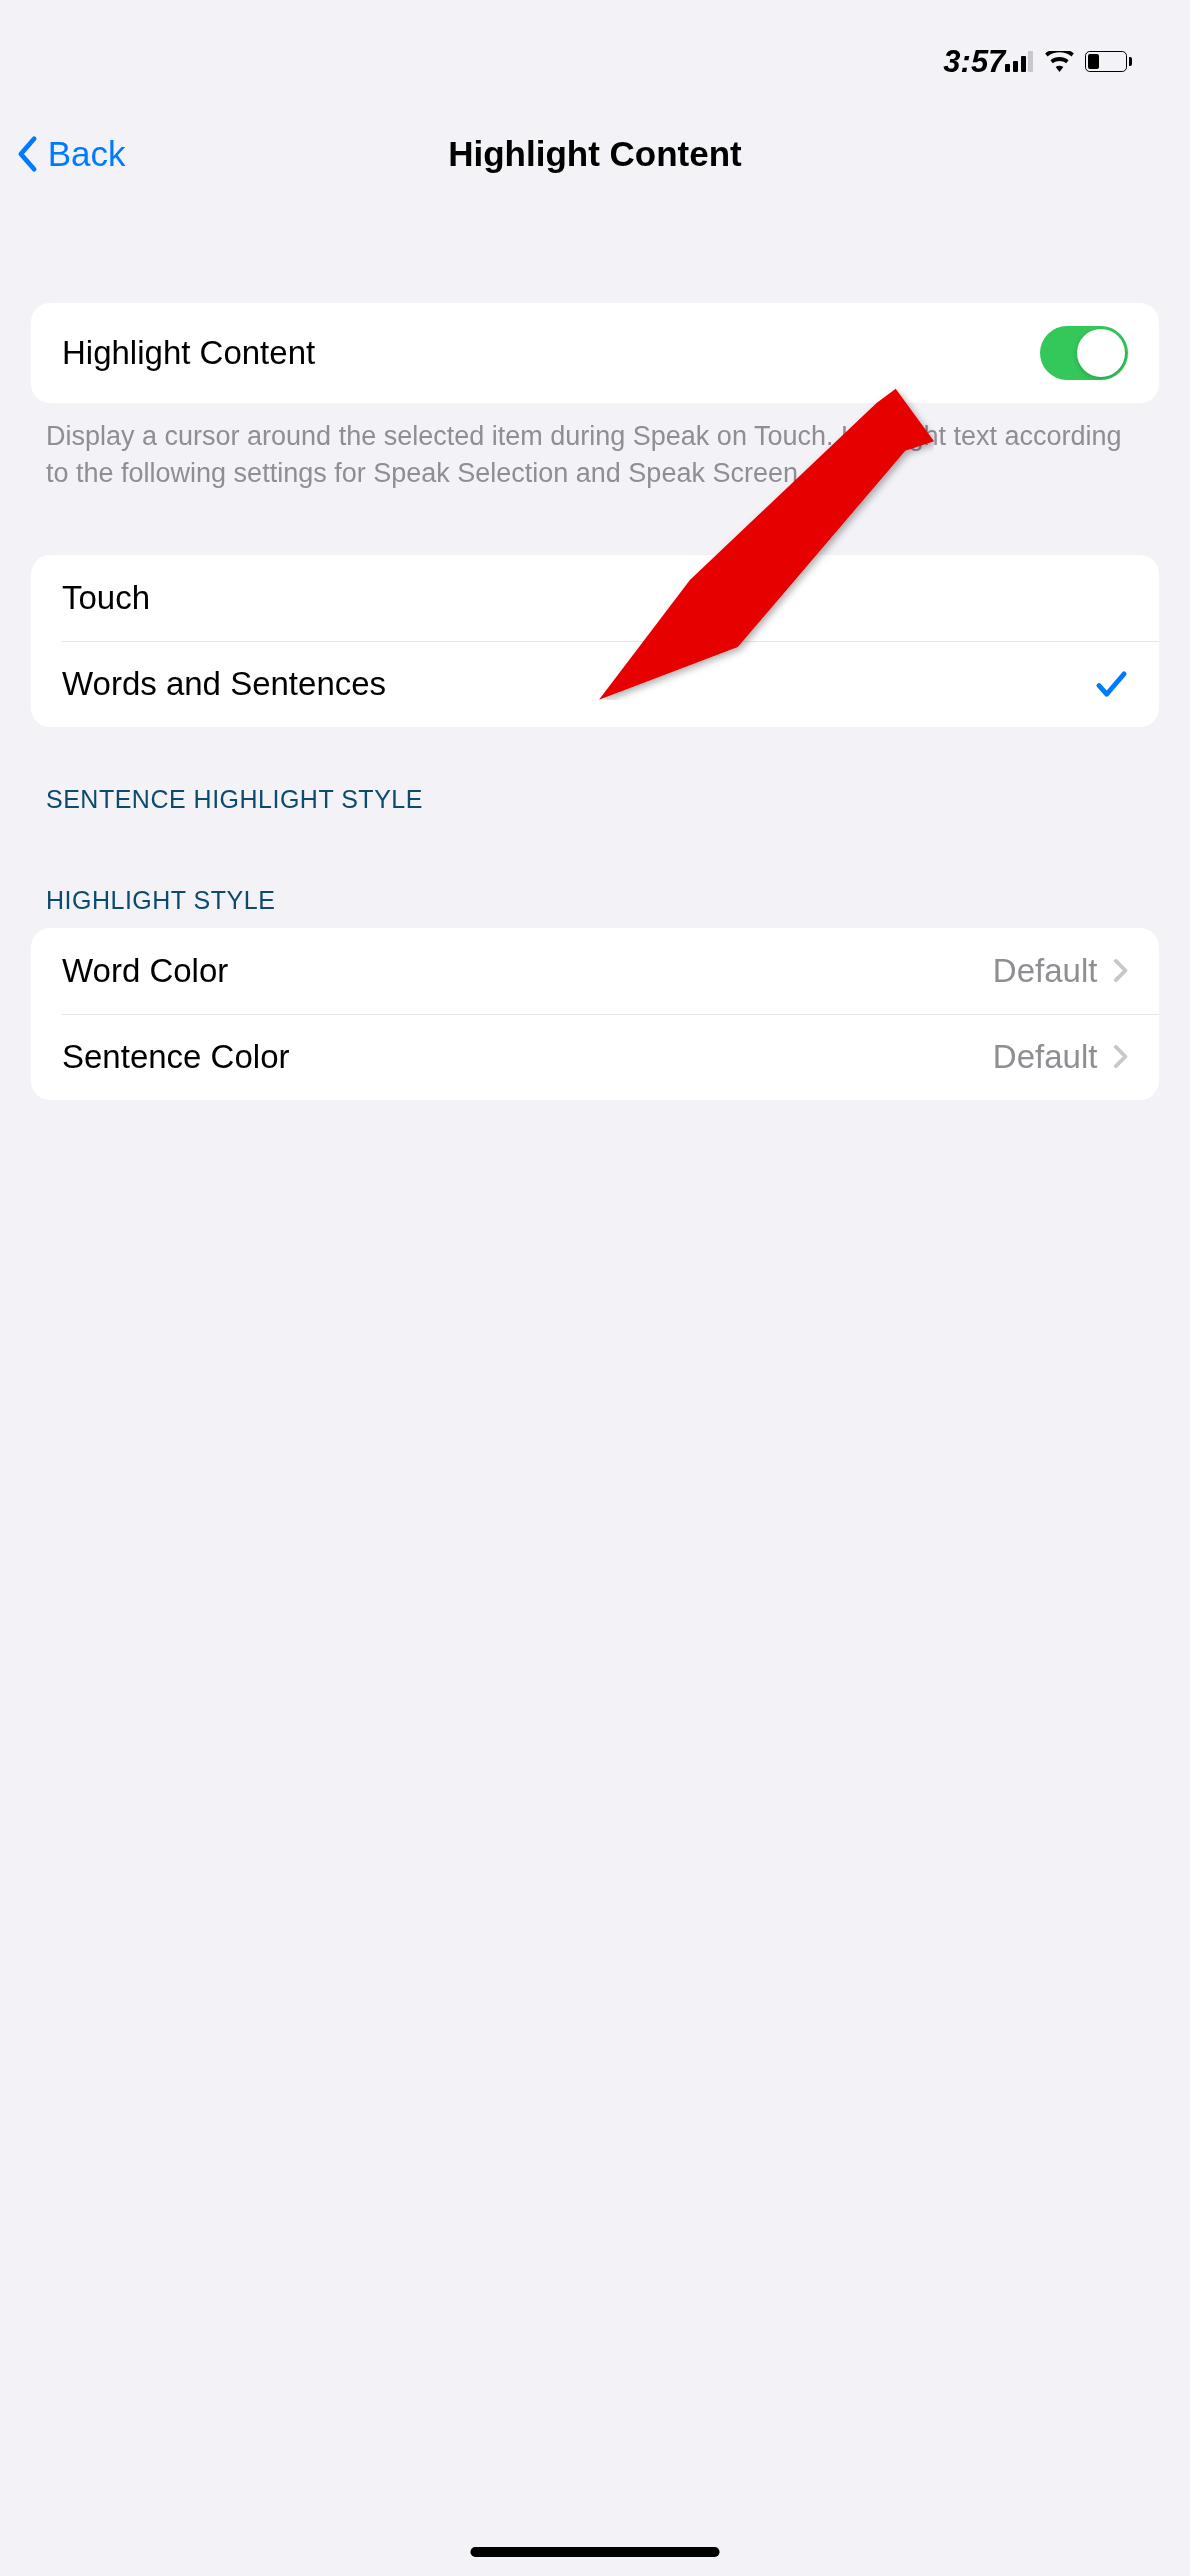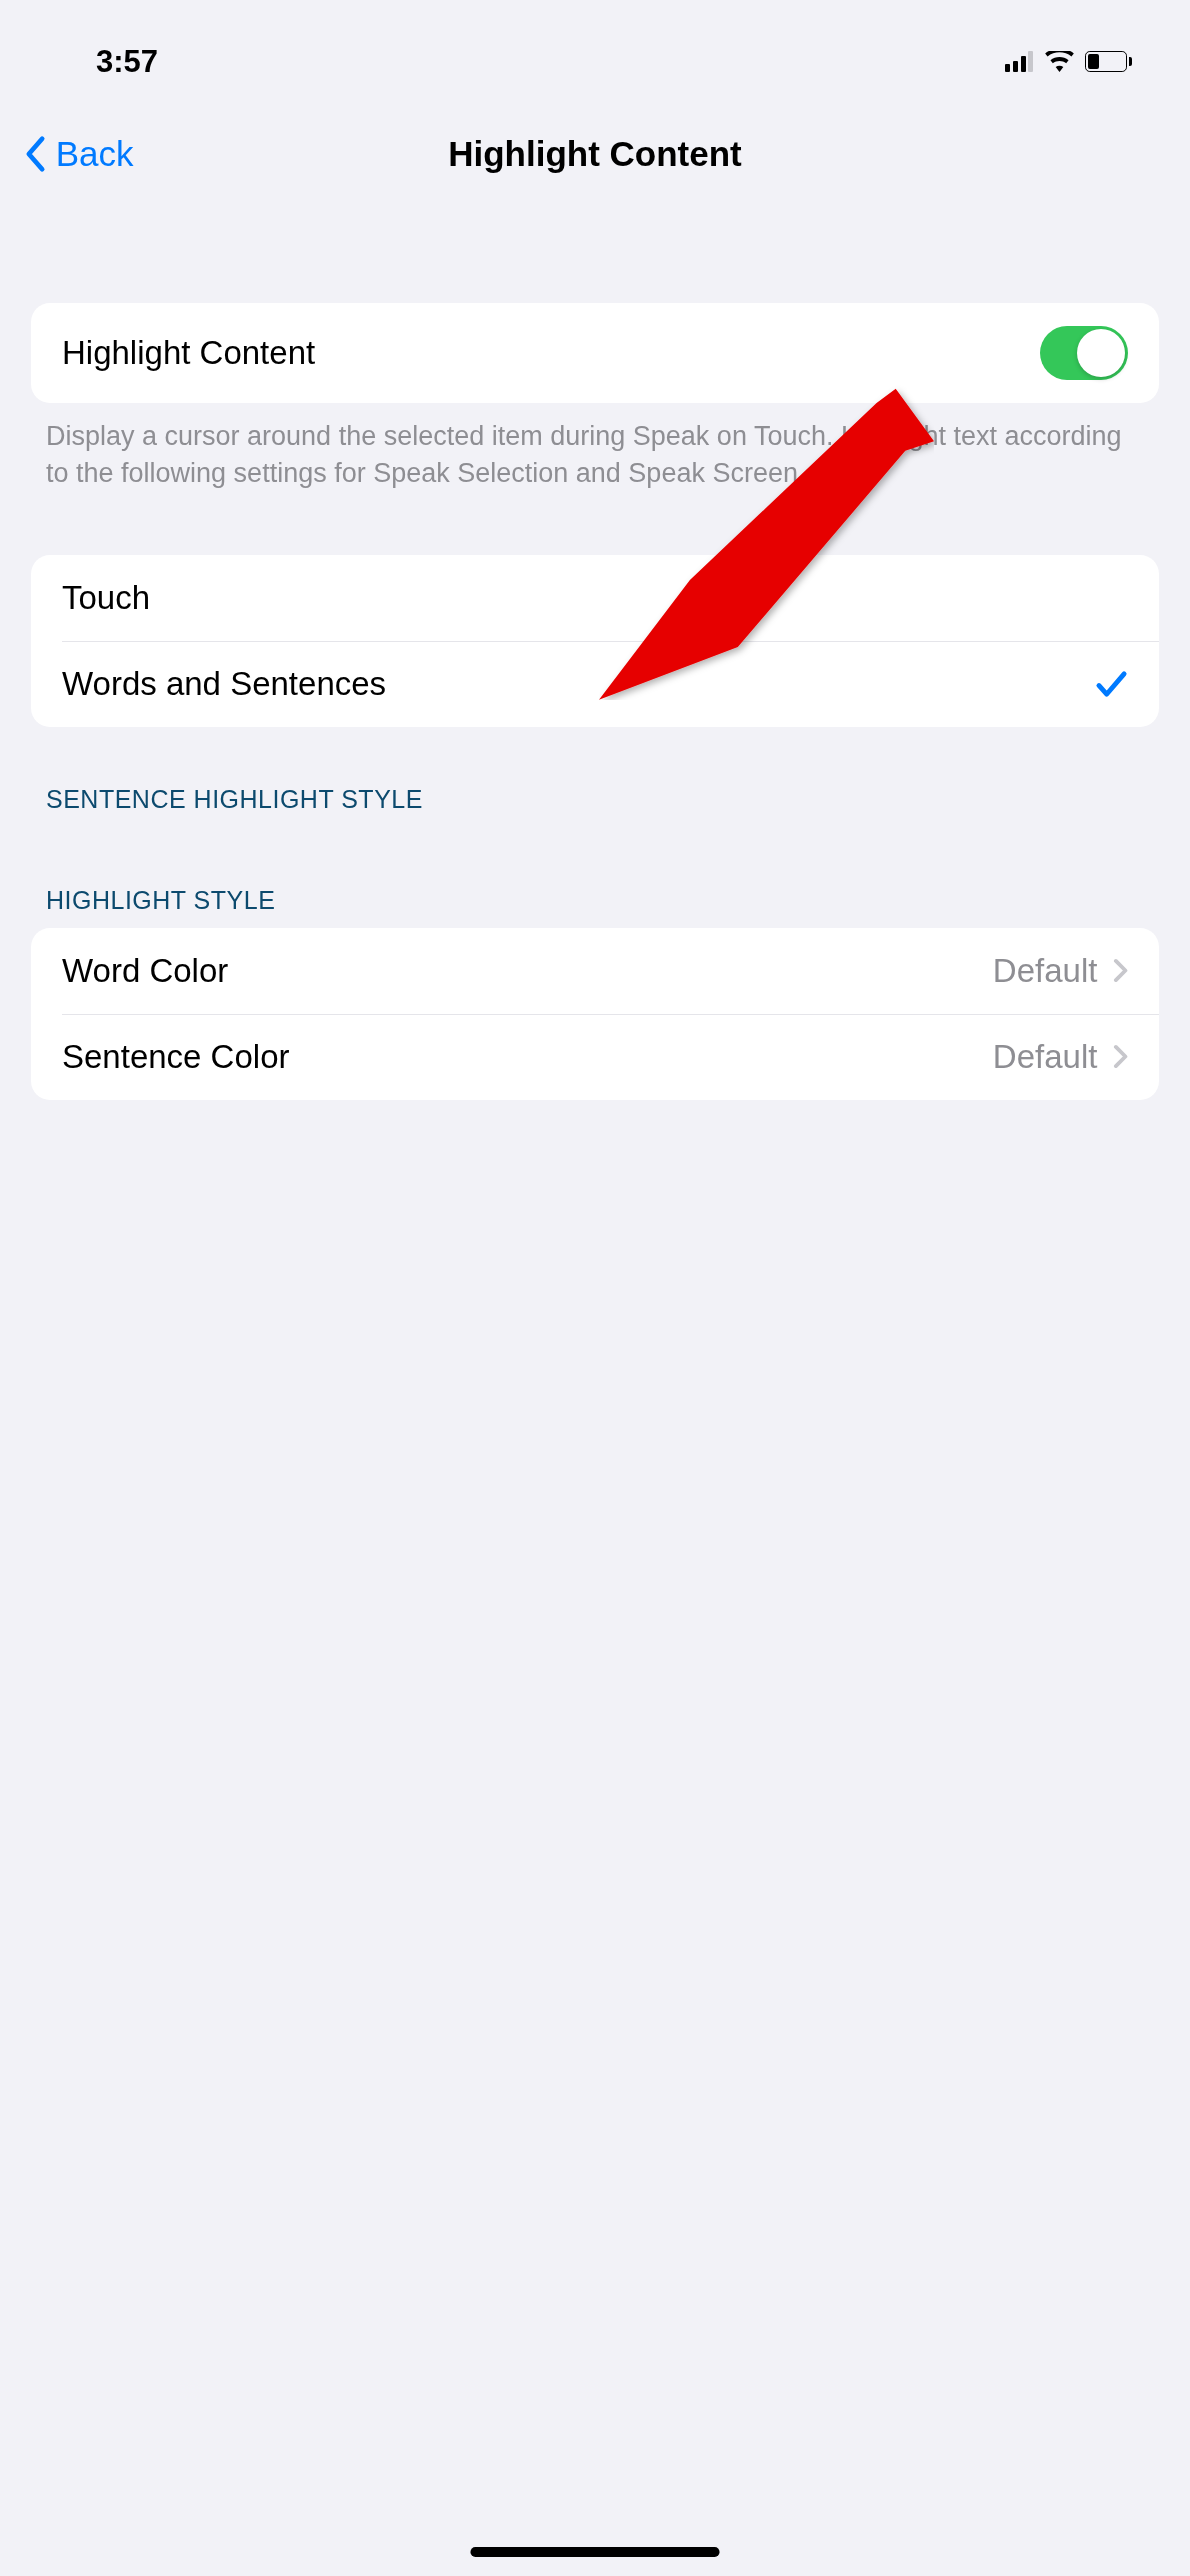--- a/index.html
+++ b/index.html
@@ -13,24 +13,25 @@
       font-family: -apple-system, BlinkMacSystemFont, "SF Pro Text", "Helvetica Neue", sans-serif;
       background: #f2f2f7;
       width: 1190px;
       height: 2576px;
       position: relative;
       overflow: hidden;
     }
     
     .status-bar {
       display: flex;
-      justify-content: space-between;
+      justify-content: flex-end;
       align-items: center;
       padding: 27px 58px 0 96px;
       height: 96px;
+      font-style: italic;
     }
     
     .status-time {
       font-size: 31px;
       font-weight: 600;
       color: #000;
     }
     
     .status-right {
       display: flex;
@@ -97,21 +98,21 @@
       position: relative;
     }
     
     .back-button {
       display: flex;
       align-items: center;
       gap: 7.7px;
       color: #007aff;
       font-size: 35px;
       position: absolute;
-      left: 23px;
+      left: 15px;
     }
     
     .back-chevron {
       width: 25px;
       height: 38px;
     }
     
     .nav-title {
       font-size: 35px;
       font-weight: 600;

